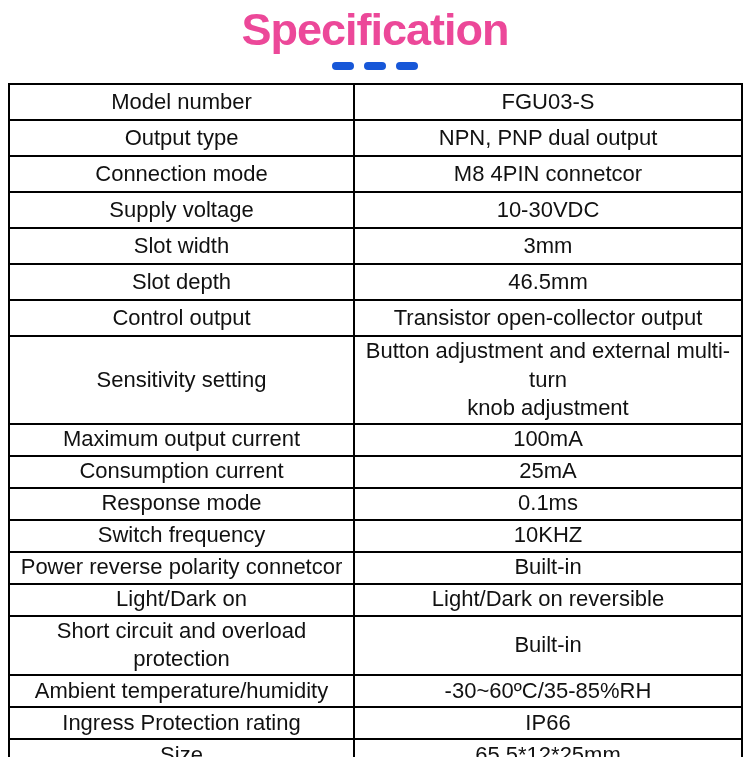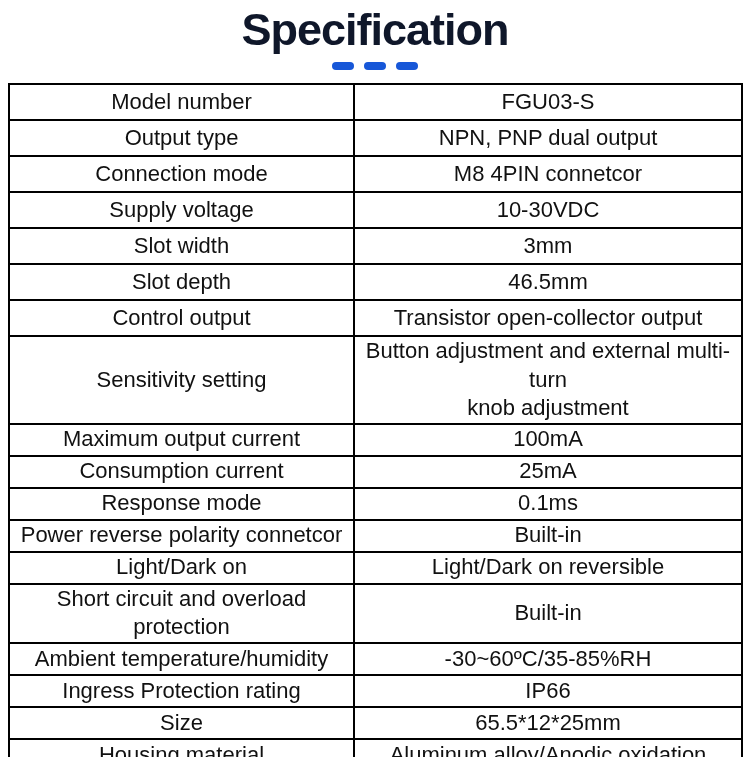--- a/index.html
+++ b/index.html
@@ -19,21 +19,21 @@
   }
   .header {
     text-align: center;
     padding-top: 3px;
   }
   .title {
     font-size: 45px;
     font-weight: 700;
     letter-spacing: -1px;
     line-height: 1.2;
-    color: #0f172a;
+    color: #ec4899;
   }
   .dashes {
     display: flex;
     justify-content: center;
     gap: 10px;
     margin-top: 5px;
   }
   .dash {
     width: 22px;
     height: 8px;
@@ -116,20 +116,24 @@
     </tr>
         <tr>
       <td class="label-cell">Consumption current</td>
       <td class="value-cell">25mA</td>
     </tr>
         <tr>
       <td class="label-cell">Response mode</td>
       <td class="value-cell">0.1ms</td>
     </tr>
         <tr>
+      <td class="label-cell">Switch frequency</td>
+      <td class="value-cell">10KHZ</td>
+    </tr>
+        <tr>
       <td class="label-cell">Power reverse polarity connetcor</td>
       <td class="value-cell">Built-in</td>
     </tr>
         <tr>
       <td class="label-cell">Light/Dark on</td>
       <td class="value-cell">Light/Dark on reversible</td>
     </tr>
         <tr>
       <td class="label-cell">Short circuit  and overload protection</td>
       <td class="value-cell">Built-in</td>

